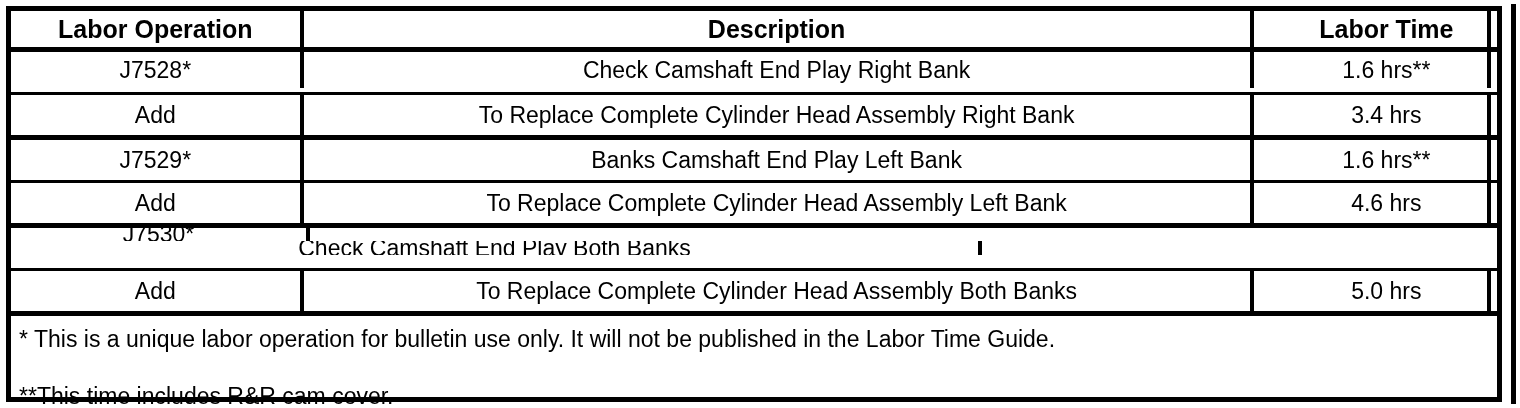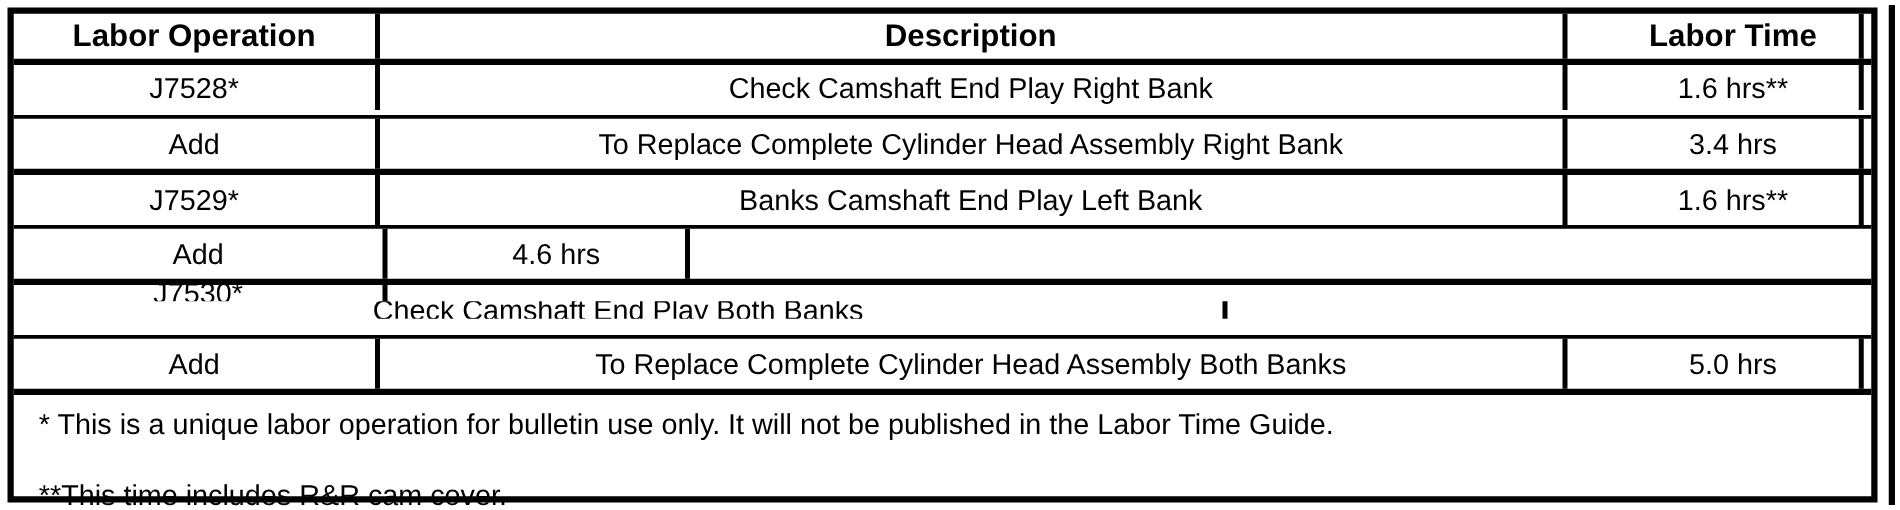--- a/index.html
+++ b/index.html
@@ -92,21 +92,21 @@
   }
   .sep.thick { height: 5px; }
   .sep.thin  { height: 3px; }
 
   
   .footnotes {
     position: absolute;
     left: 0;
     width: 1486px;
     box-sizing: border-box;
-    padding: 9px 0 0 20px;
+    padding: 9px 0 0 8px;
   }
   .footnote-line {
     font-size: 23px;
     line-height: 1.25;
     white-space: nowrap;
   }
   .footnote-line.second { margin-top: 28px; }
 </style>
 </head>
 <body>
@@ -143,20 +143,21 @@
       <div class="row data" style="top:129px;height:40px;">
         <div class="cell c-op">J7529*</div>
         <div class="cell c-desc">Banks Camshaft End Play Left Bank</div>
         <div class="cell c-time">1.6 hrs**</div>
         <div class="cell c-extra"></div>
       </div>
       <div class="sep thin" style="top:169px;"></div>
 
       <div class="row data" style="top:172px;height:40px;">
         <div class="cell c-op">Add</div>
+        <div class="cell c-desc">To Replace Complete Cylinder Head Assembly Left Bank</div>
         <div class="cell c-time">4.6 hrs</div>
         <div class="cell c-extra"></div>
       </div>
       <div class="sep thick" style="top:212px;"></div>
 
       <div class="row data" style="top:217px;height:40px;flex-direction:column;">
         <div class="cell c-op">J7530*</div>
         <div class="cell c-desc">Check Camshaft End Play Both Banks</div>
         <div class="cell c-extra"></div>
       </div>

